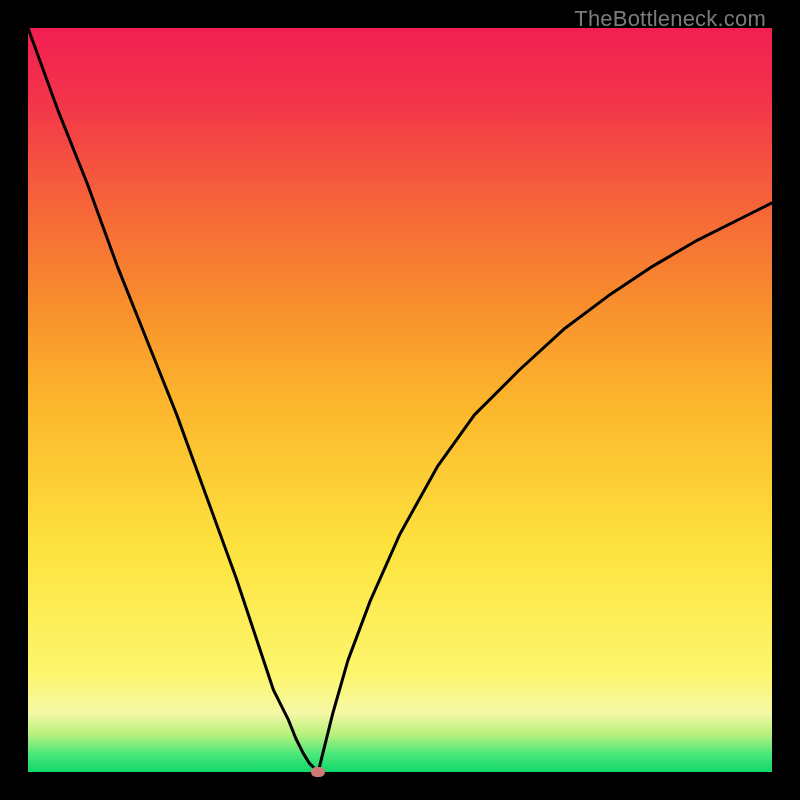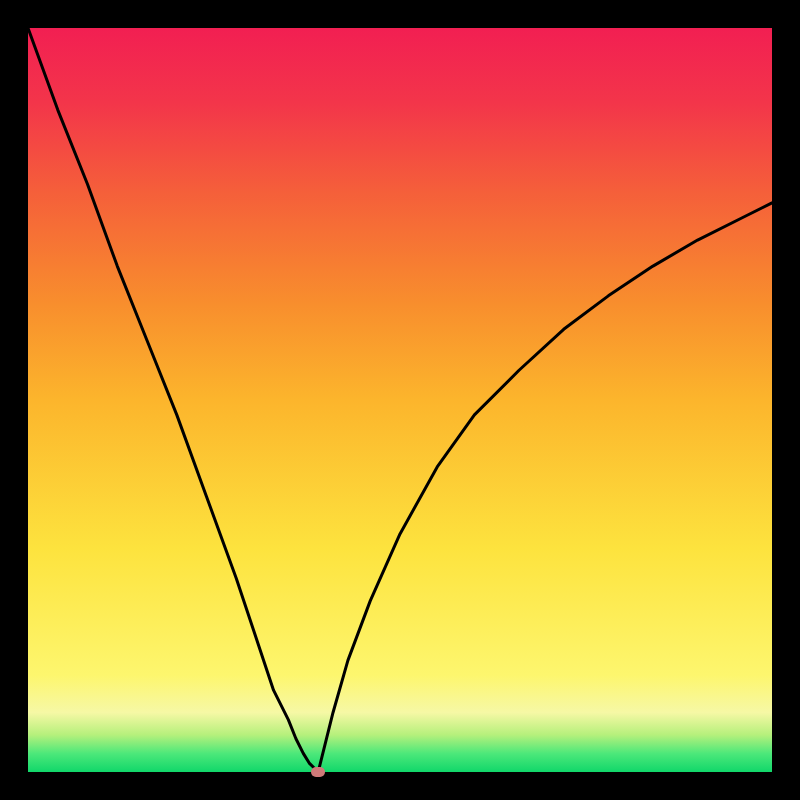--- a/index.html
+++ b/index.html
@@ -70,13 +70,14 @@
 
 <div class="frame">
 
   <div class="plot">
     <svg class="curve" viewBox="0 0 744 744" preserveAspectRatio="none">
       <path id="curve-path" fill="none" stroke="#000" stroke-width="3" stroke-linecap="round" stroke-linejoin="round" d="M 0.00 0.00 L 29.76 81.84 L 59.52 156.24 L 89.28 238.08 L 119.04 312.48 L 148.80 386.88 L 178.56 468.72 L 208.32 550.56 L 230.64 617.52 L 245.52 662.16 L 260.40 691.92 L 267.84 710.52 L 275.28 725.40 L 281.23 735.07 L 285.70 739.54 L 290.16 744.00 L 305.04 684.48 L 319.92 632.40 L 342.24 572.88 L 372.00 505.92 L 409.20 438.96 L 446.40 386.88 L 491.04 342.24 L 535.68 301.32 L 580.32 267.84 L 624.96 238.08 L 669.60 212.04 L 714.24 189.72 L 744.00 174.84"></path>
     </svg>
     <div id="marker" class="marker" style="left: 290.16px; top: 744px;"></div>
   </div>
 
+  <div class="watermark">TheBottleneck.com</div>
 </div>
 
 </body></html>

